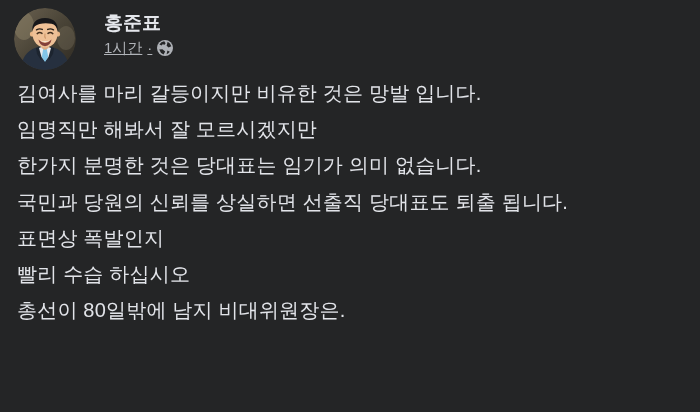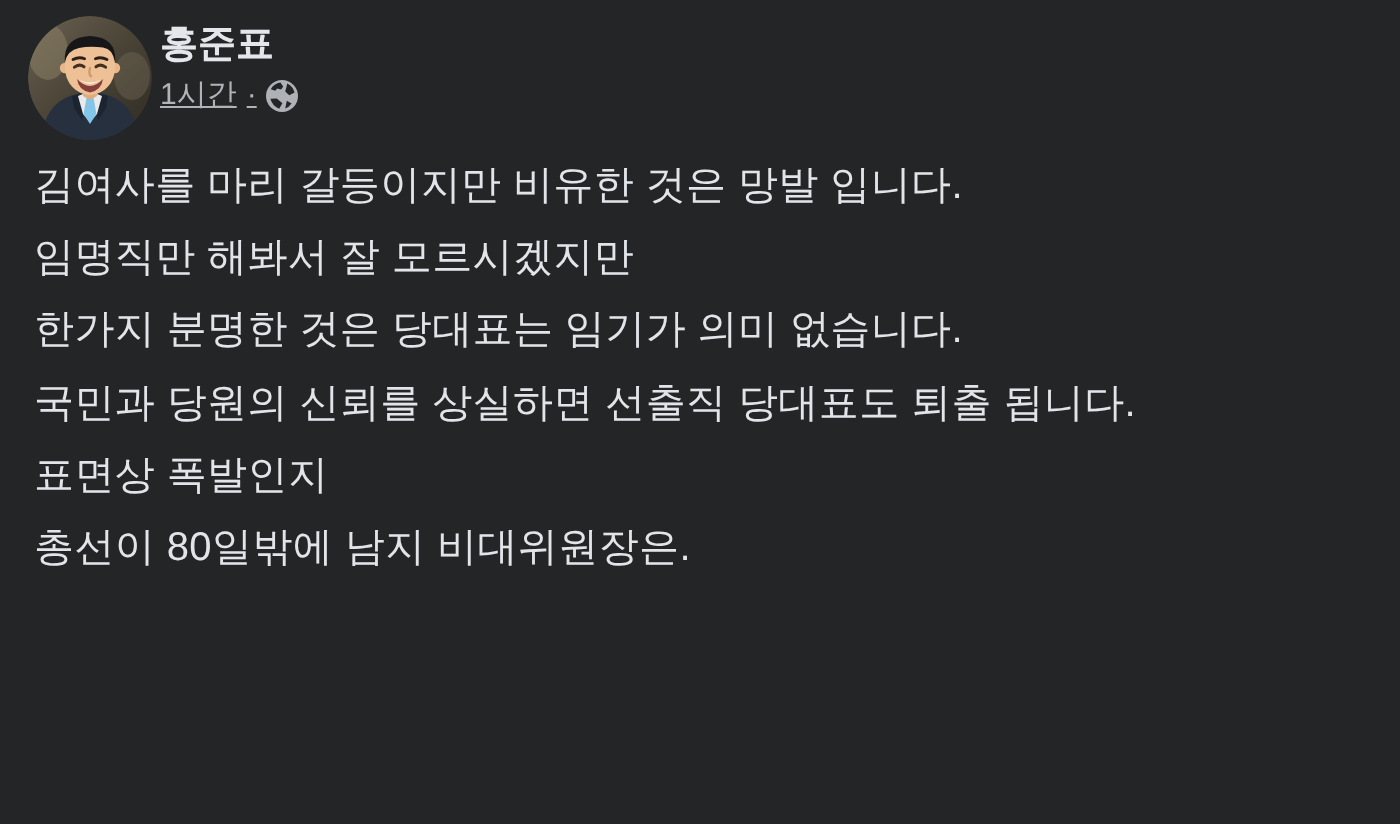--- a/index.html
+++ b/index.html
@@ -27,21 +27,21 @@
   .avatar {
     width: 62px;
     height: 62px;
     border-radius: 50%;
     overflow: hidden;
     flex: 0 0 auto;
     cursor: pointer;
   }
   .avatar svg { display: block; }
   .header-text {
-    margin-left: 4px;
+    margin-left: 28px;
     padding-top: 4px;
   }
   .author-name {
     font-size: 19px;
     font-weight: 700;
     color: #e4e6eb;
     line-height: 22px;
     cursor: pointer;
   }
   .meta-row {
@@ -148,16 +148,17 @@
       </div>
     </div>
   </div>
 
   <div class="post-body">
     <p>김여사를 마리 갈등이지만 비유한 것은 망발 입니다.</p>
     <p>임명직만 해봐서 잘 모르시겠지만</p>
     <p>한가지 분명한 것은 당대표는 임기가 의미 없습니다.</p>
     <p>국민과 당원의 신뢰를 상실하면 선출직 당대표도 퇴출 됩니다.</p>
     <p>표면상 폭발인지</p>
+    <p>빨리 수습 하십시오</p>
     <p>총선이 80일밖에 남지 비대위원장은.</p>
   </div>
 
 </div>
 
 </body></html>

